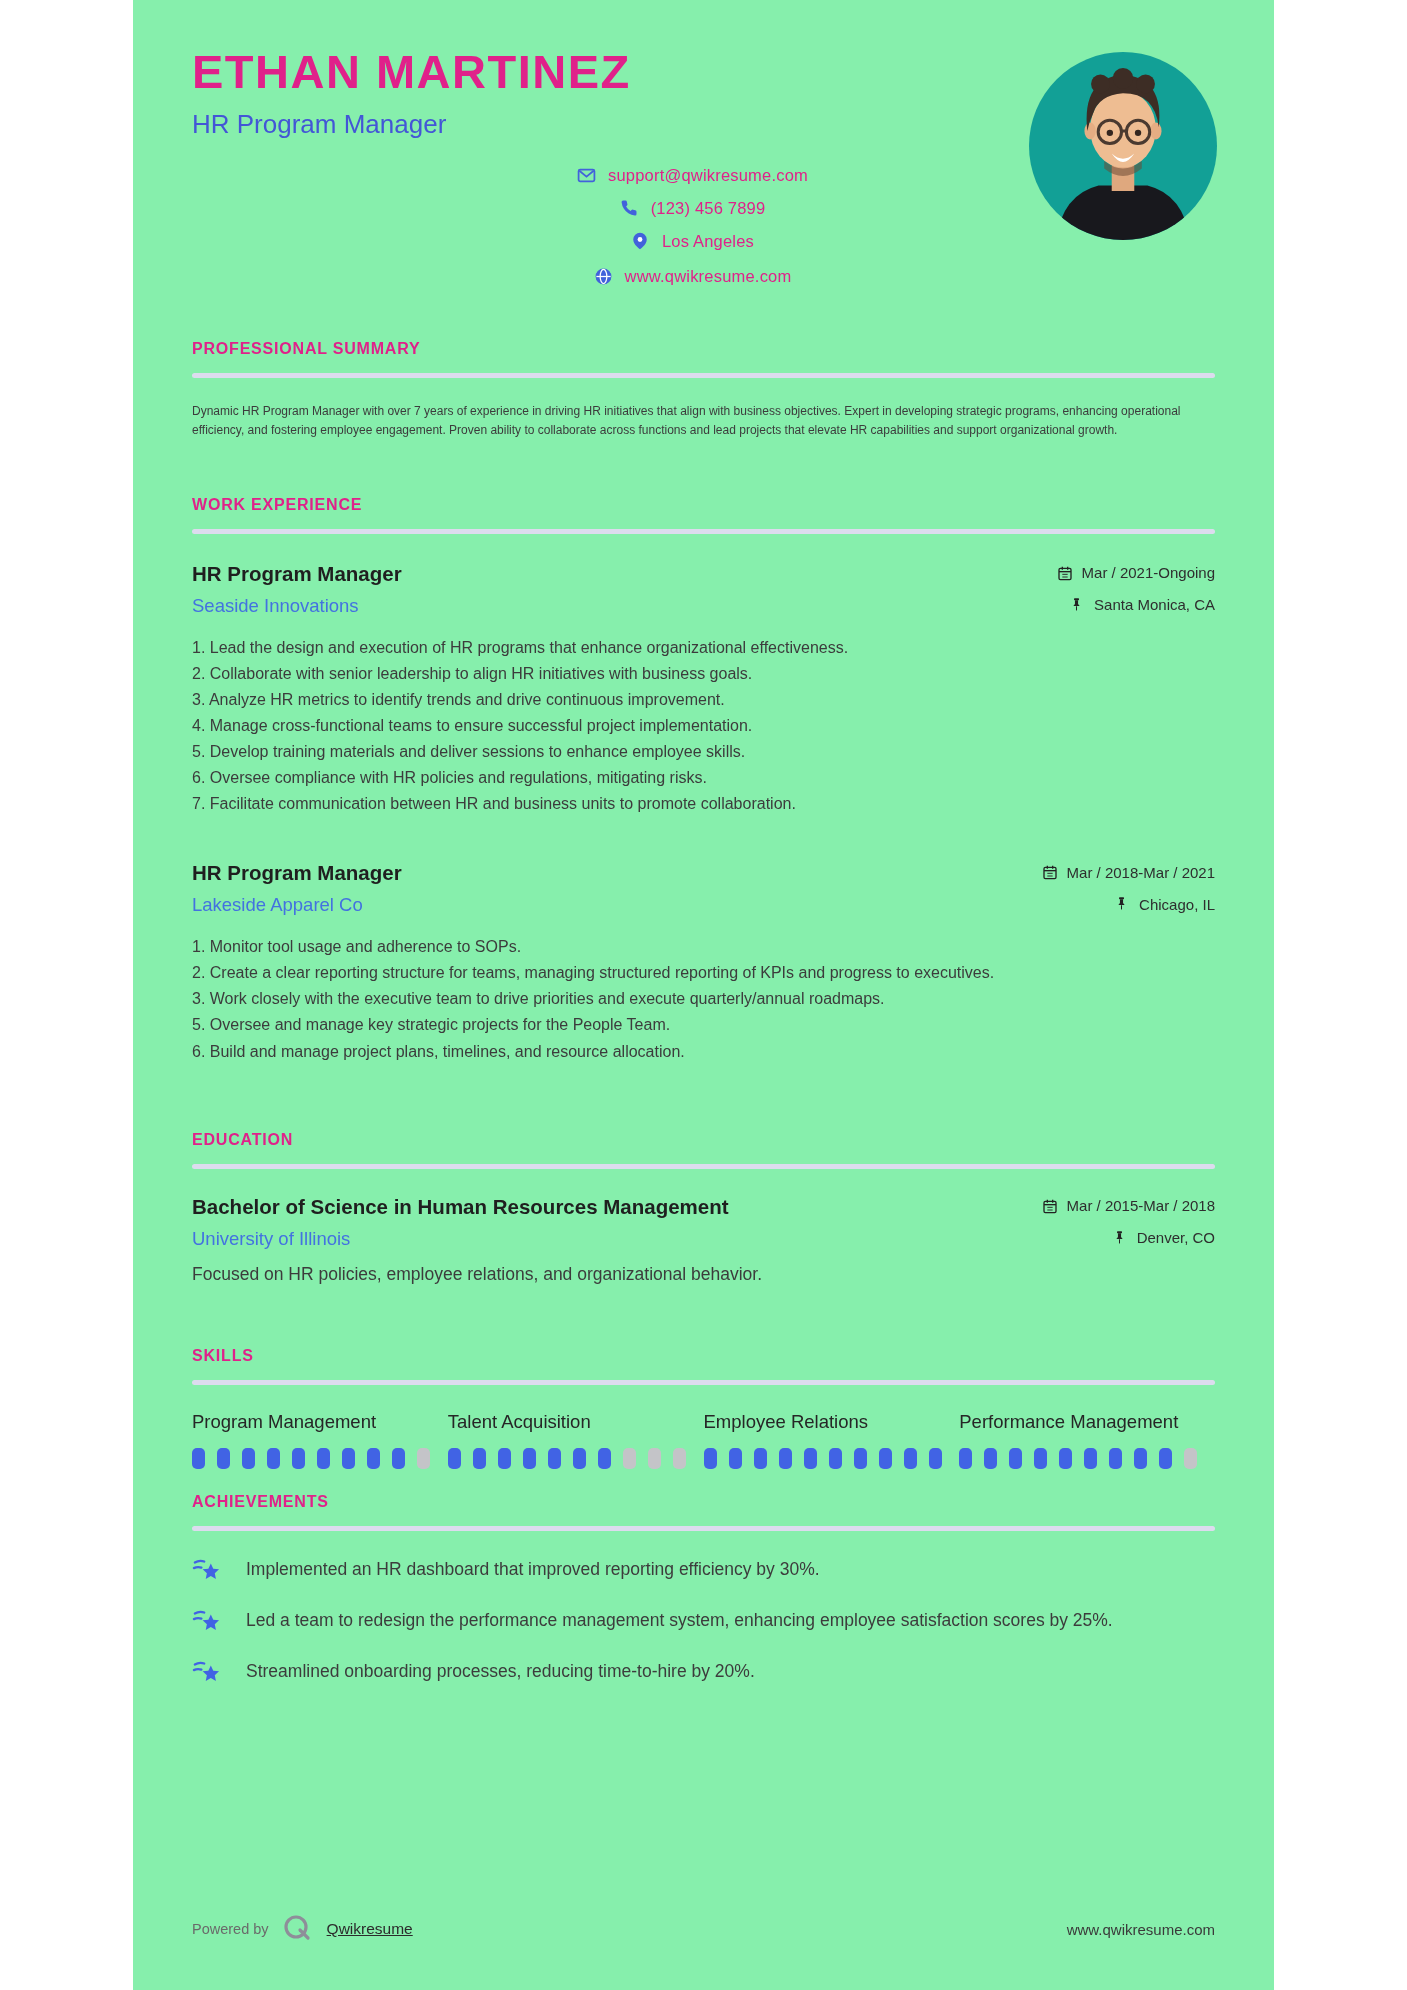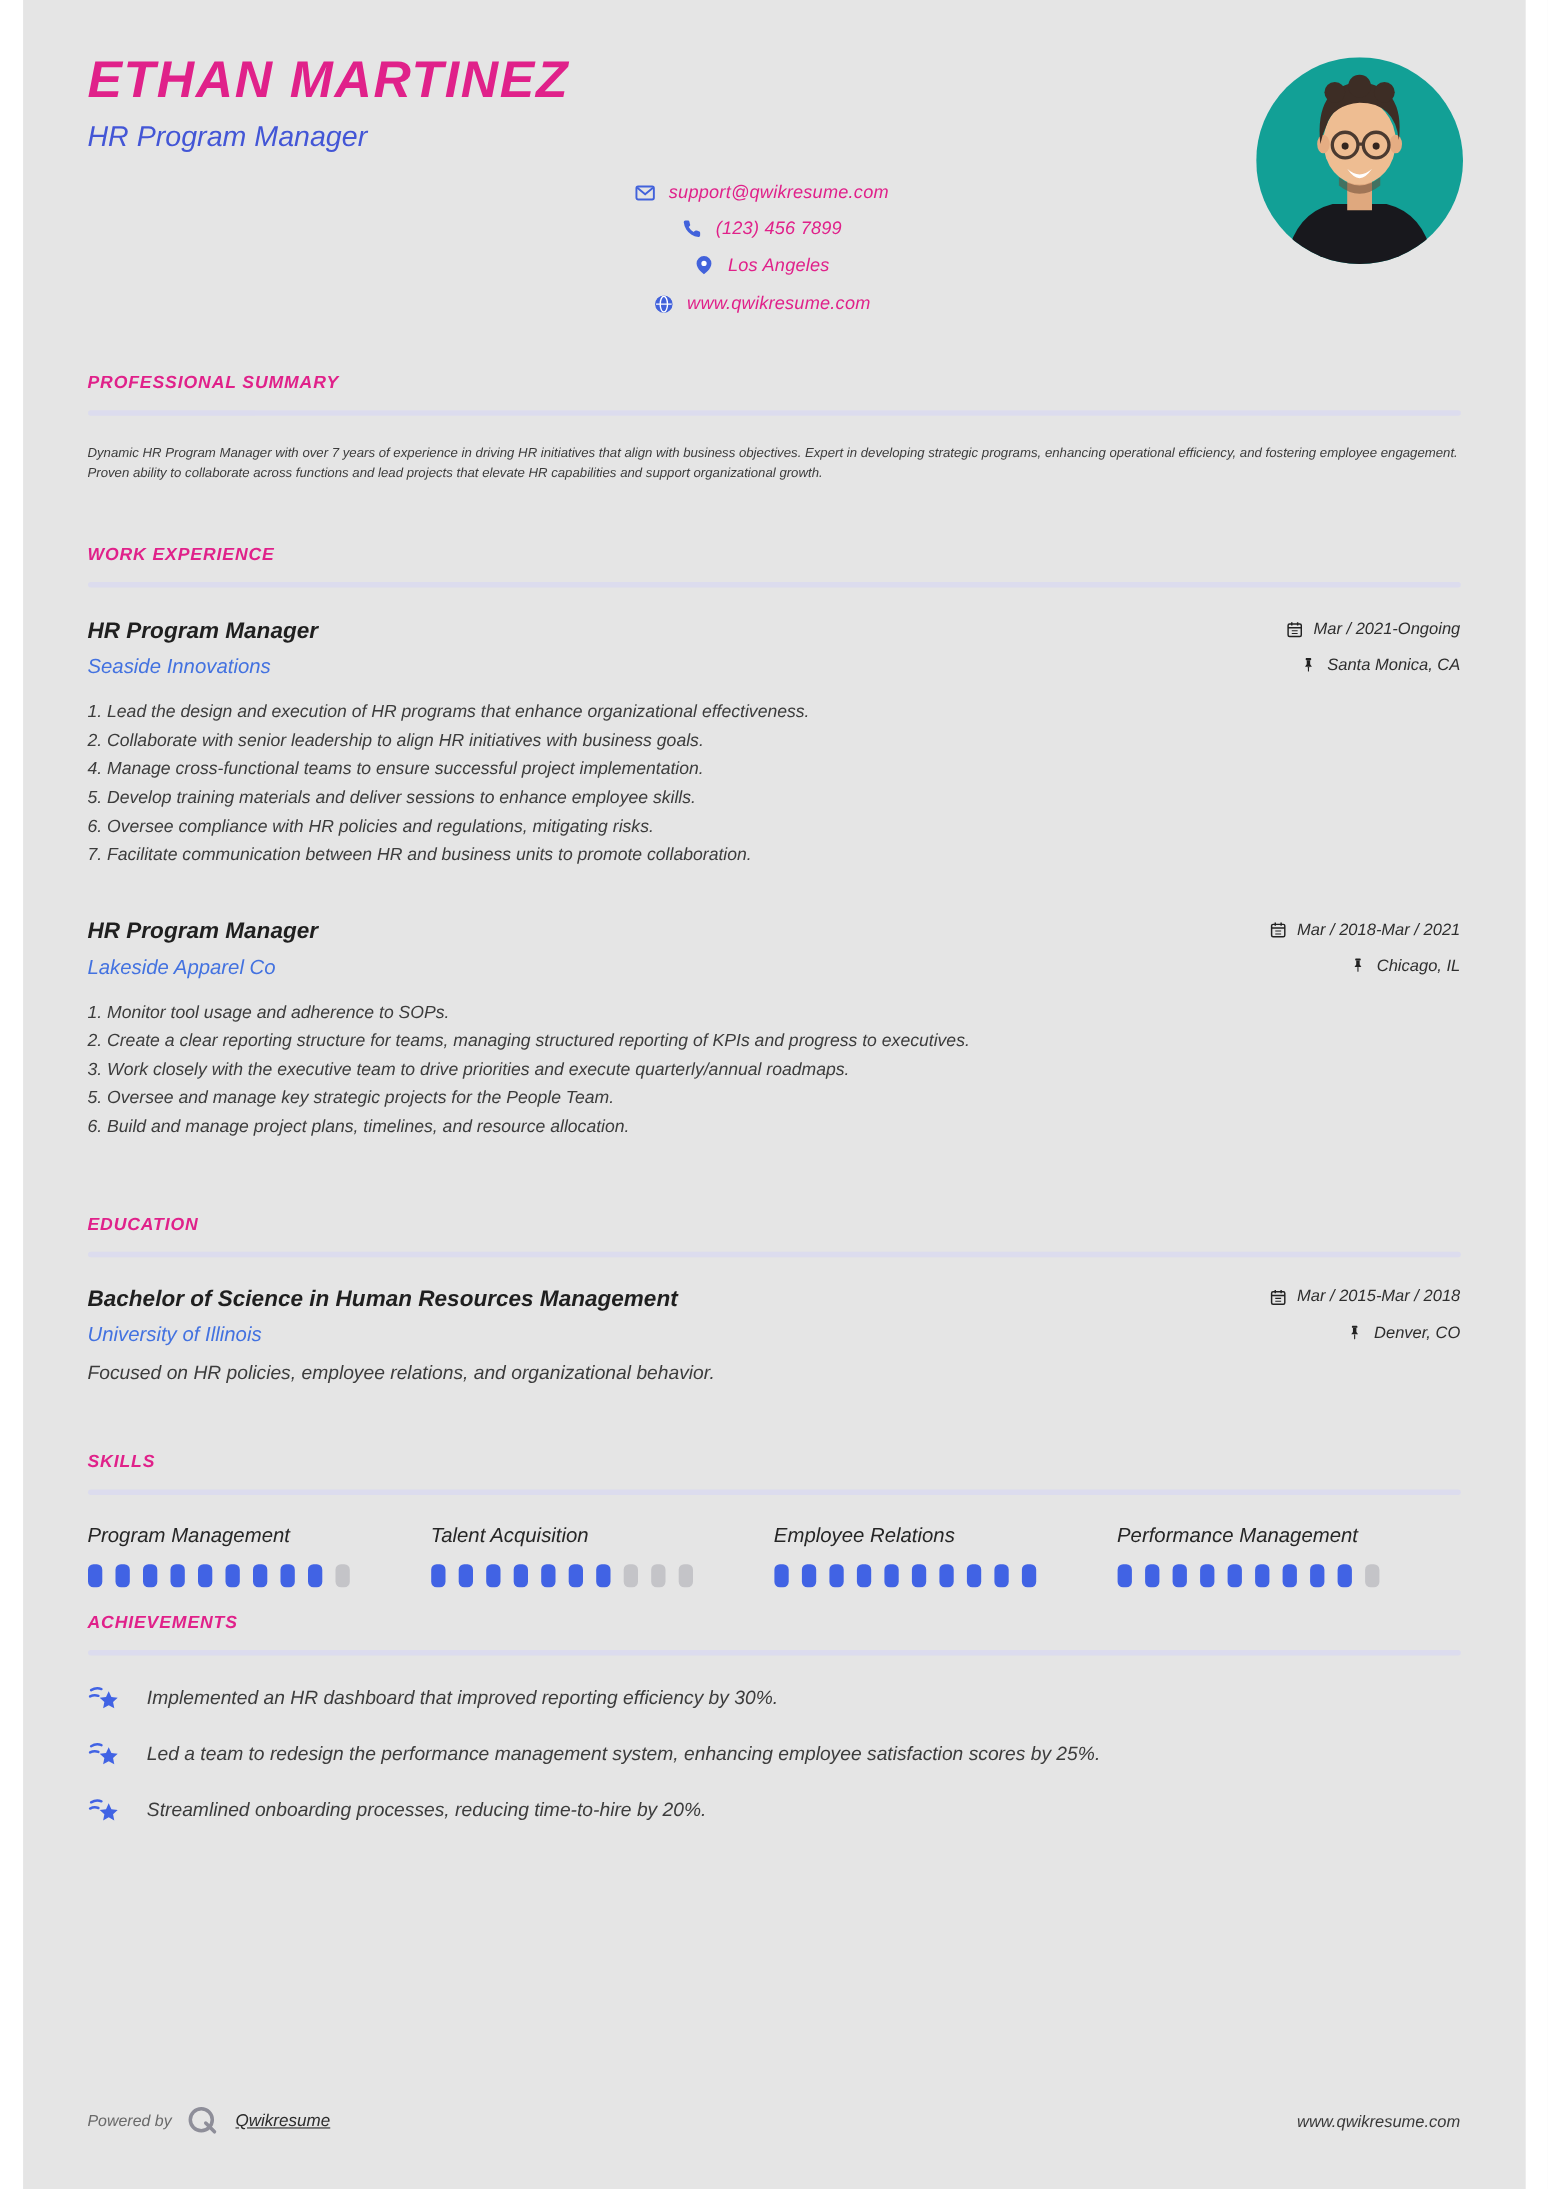--- a/index.html
+++ b/index.html
@@ -1,22 +1,21 @@
 <!DOCTYPE html>
 <html><head>
 <meta charset="utf-8">
 <style>
   * { margin:0; padding:0; box-sizing:border-box; }
   html,body { background:#ffffff; }
   body { font-family:"Liberation Sans", sans-serif; }
   .page {
-    position:relative; width:1366px; height:1990px; margin:0 auto;
-    background:#e5e5e5; overflow:hidden; padding:44px 59px 0 59px;
+    position:relative; width:1141px; height:1990px; margin:0 auto;
+    background:#86efac; overflow:hidden; padding:44px 59px 0 59px;
     color:#3c3c3c;
-    font-style:italic;
   }
   
   .name { font-size:47px; font-weight:800; letter-spacing:1.5px; color:#E0218A; }
   .job-title-head { font-size:26px; font-weight:500; color:#4356D6; margin-top:10px; }
   .contact-row { display:flex; align-items:center; gap:14px; margin-top:26px;flex-direction:column; }
   .contact-row.second { margin-top:16px; }
   .contact-item { display:flex; align-items:center; gap:12px; margin-right:22px; text-decoration:none; }
   .contact-item .txt { font-size:16.5px; color:#E0218A; letter-spacing:0.2px; }
   .cicon { width:19px; height:19px; flex:0 0 auto; }
   .avatar-wrap { position:absolute; top:52px; right:57px; width:188px; height:188px; }
@@ -181,20 +180,21 @@
                 <path d="M9.5 5 h5 v6 l2.5 3.5 h-10 L9.5 11 Z"></path>
                 <rect x="11.2" y="14.5" width="1.6" height="7" rx="0.8"></rect>
             </svg>
           </span>
           <span>Santa Monica, CA</span>
         </div>
       </div>
       <div class="points">
         <div class="point">1. Lead the design and execution of HR programs that enhance organizational effectiveness.</div>
         <div class="point">2. Collaborate with senior leadership to align HR initiatives with business goals.</div>
+        <div class="point">3. Analyze HR metrics to identify trends and drive continuous improvement.</div>
         <div class="point">4. Manage cross-functional teams to ensure successful project implementation.</div>
         <div class="point">5. Develop training materials and deliver sessions to enhance employee skills.</div>
         <div class="point">6. Oversee compliance with HR policies and regulations, mitigating risks.</div>
         <div class="point">7. Facilitate communication between HR and business units to promote collaboration.</div>
       </div>
     </div>
 
     <div class="job">
       <div class="row-split">
         <div class="job-name">HR Program Manager</div>

